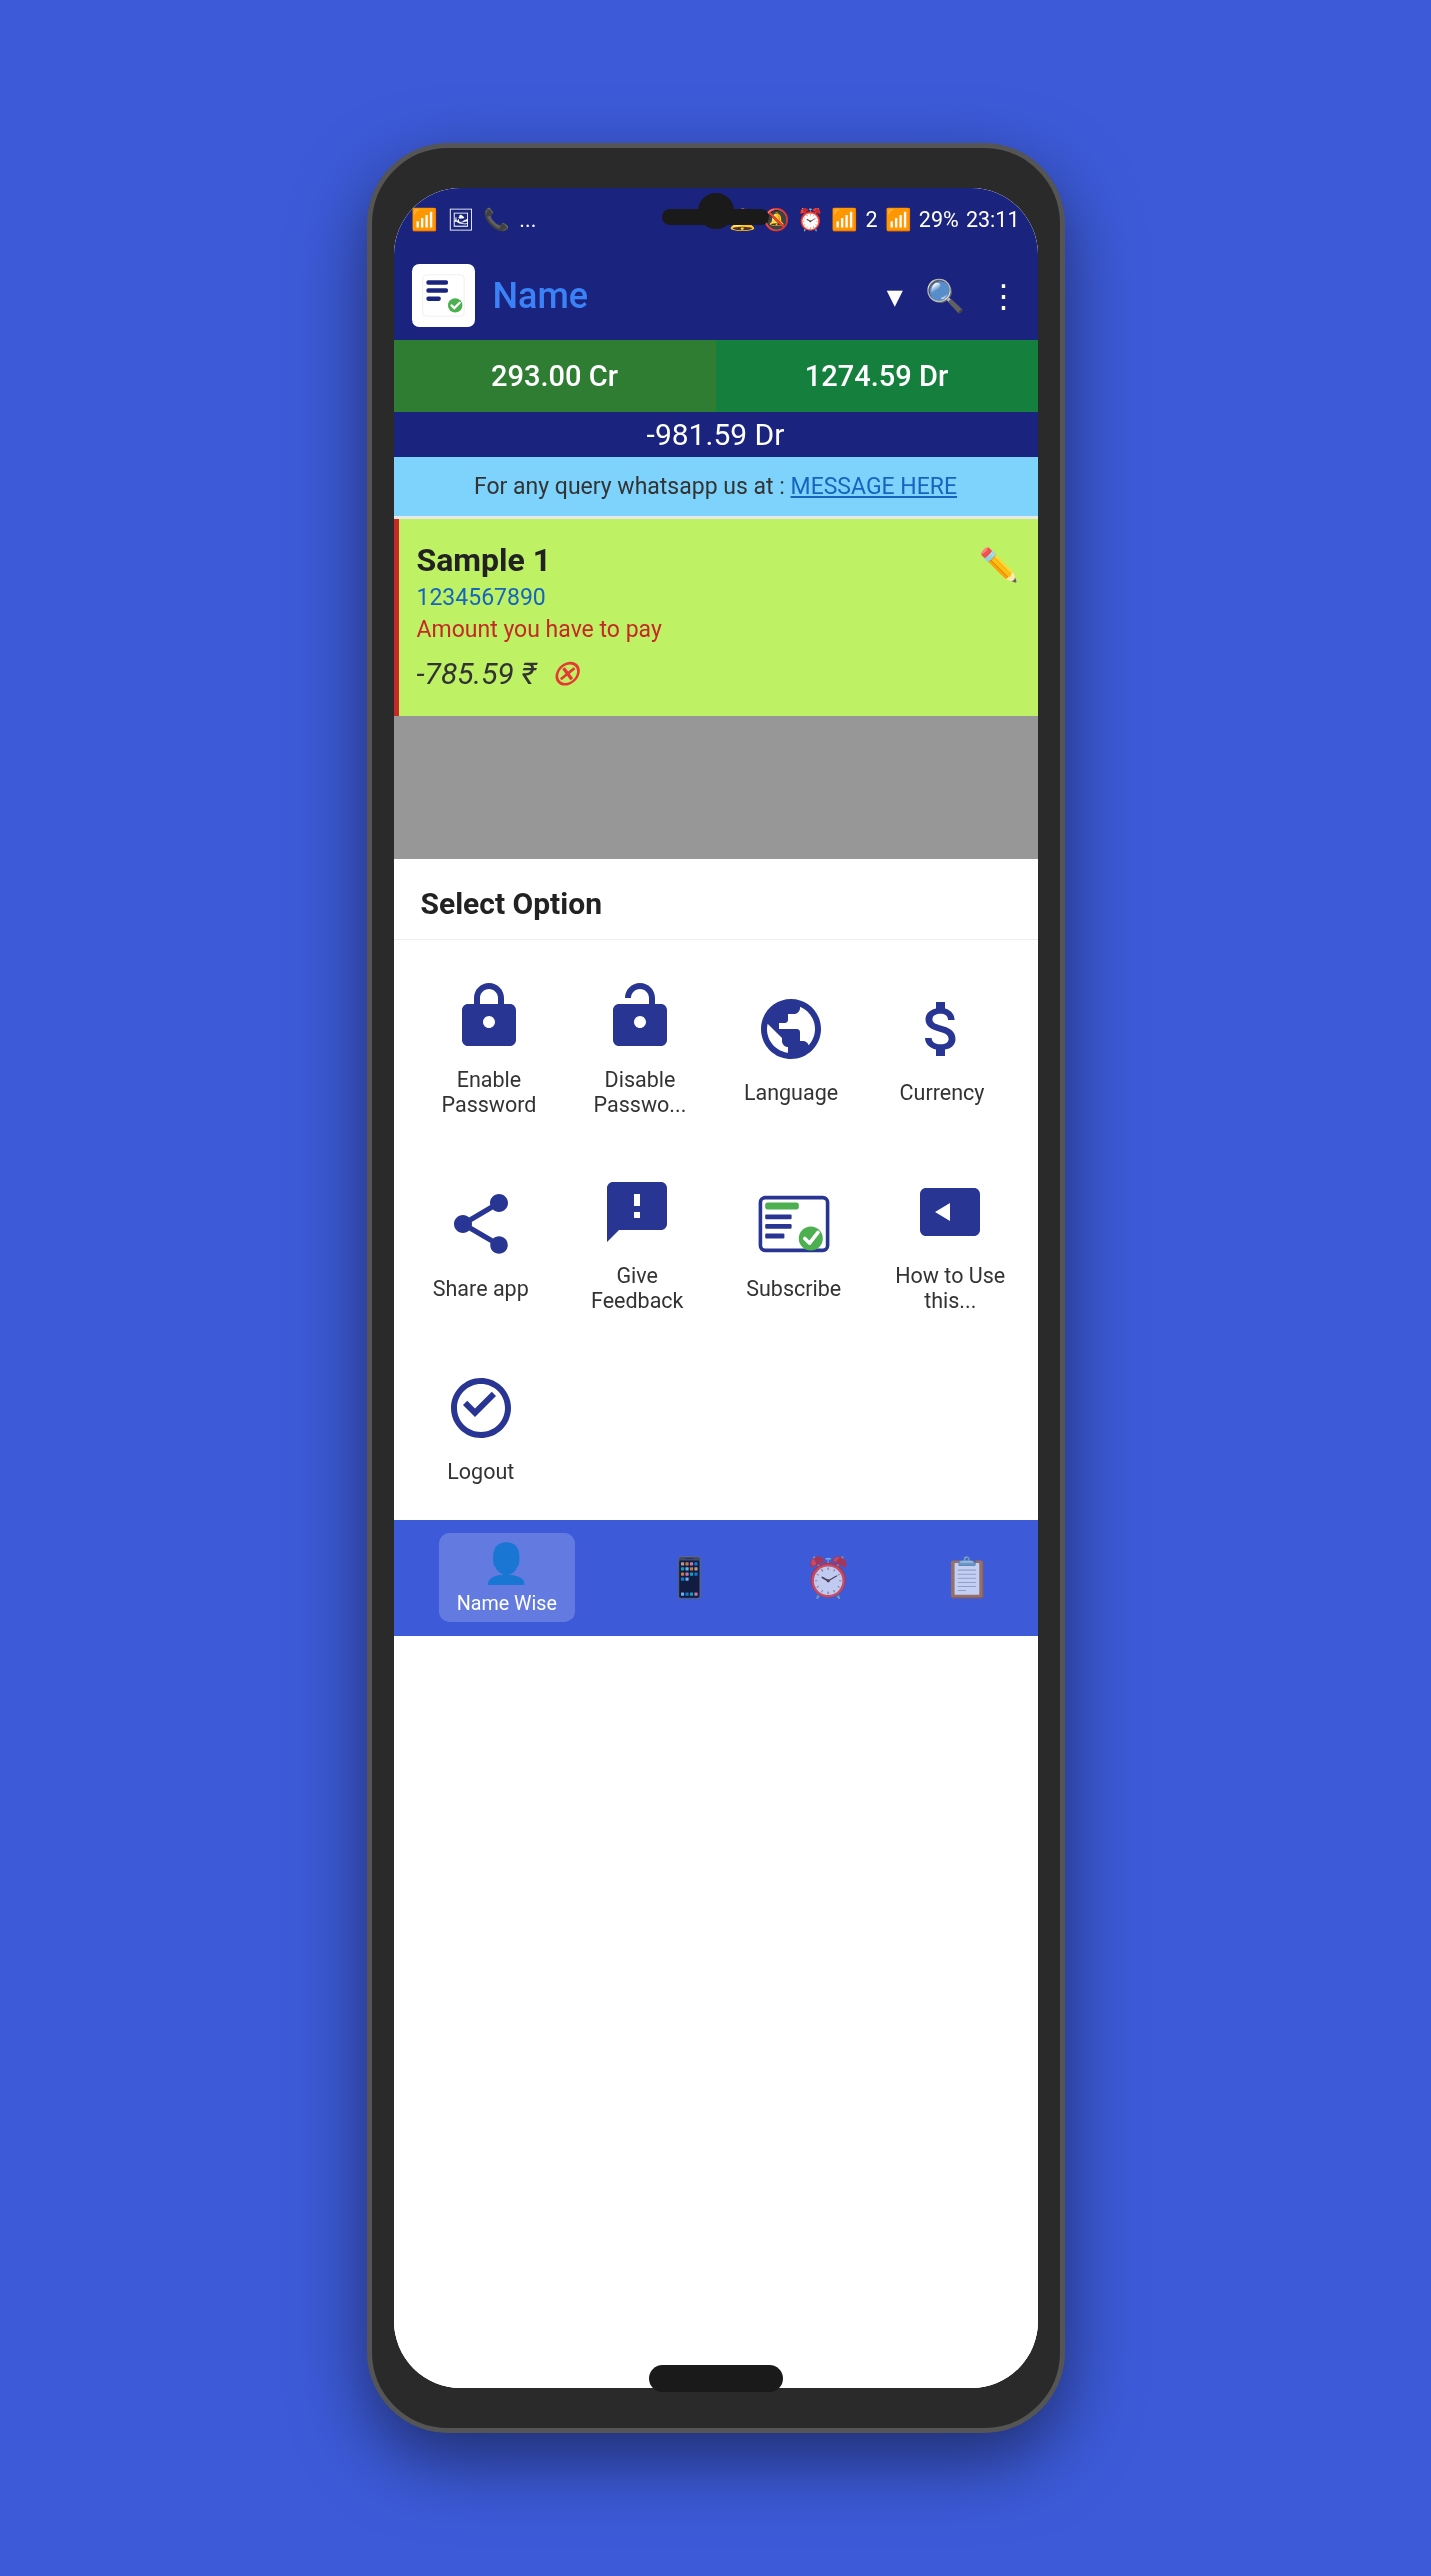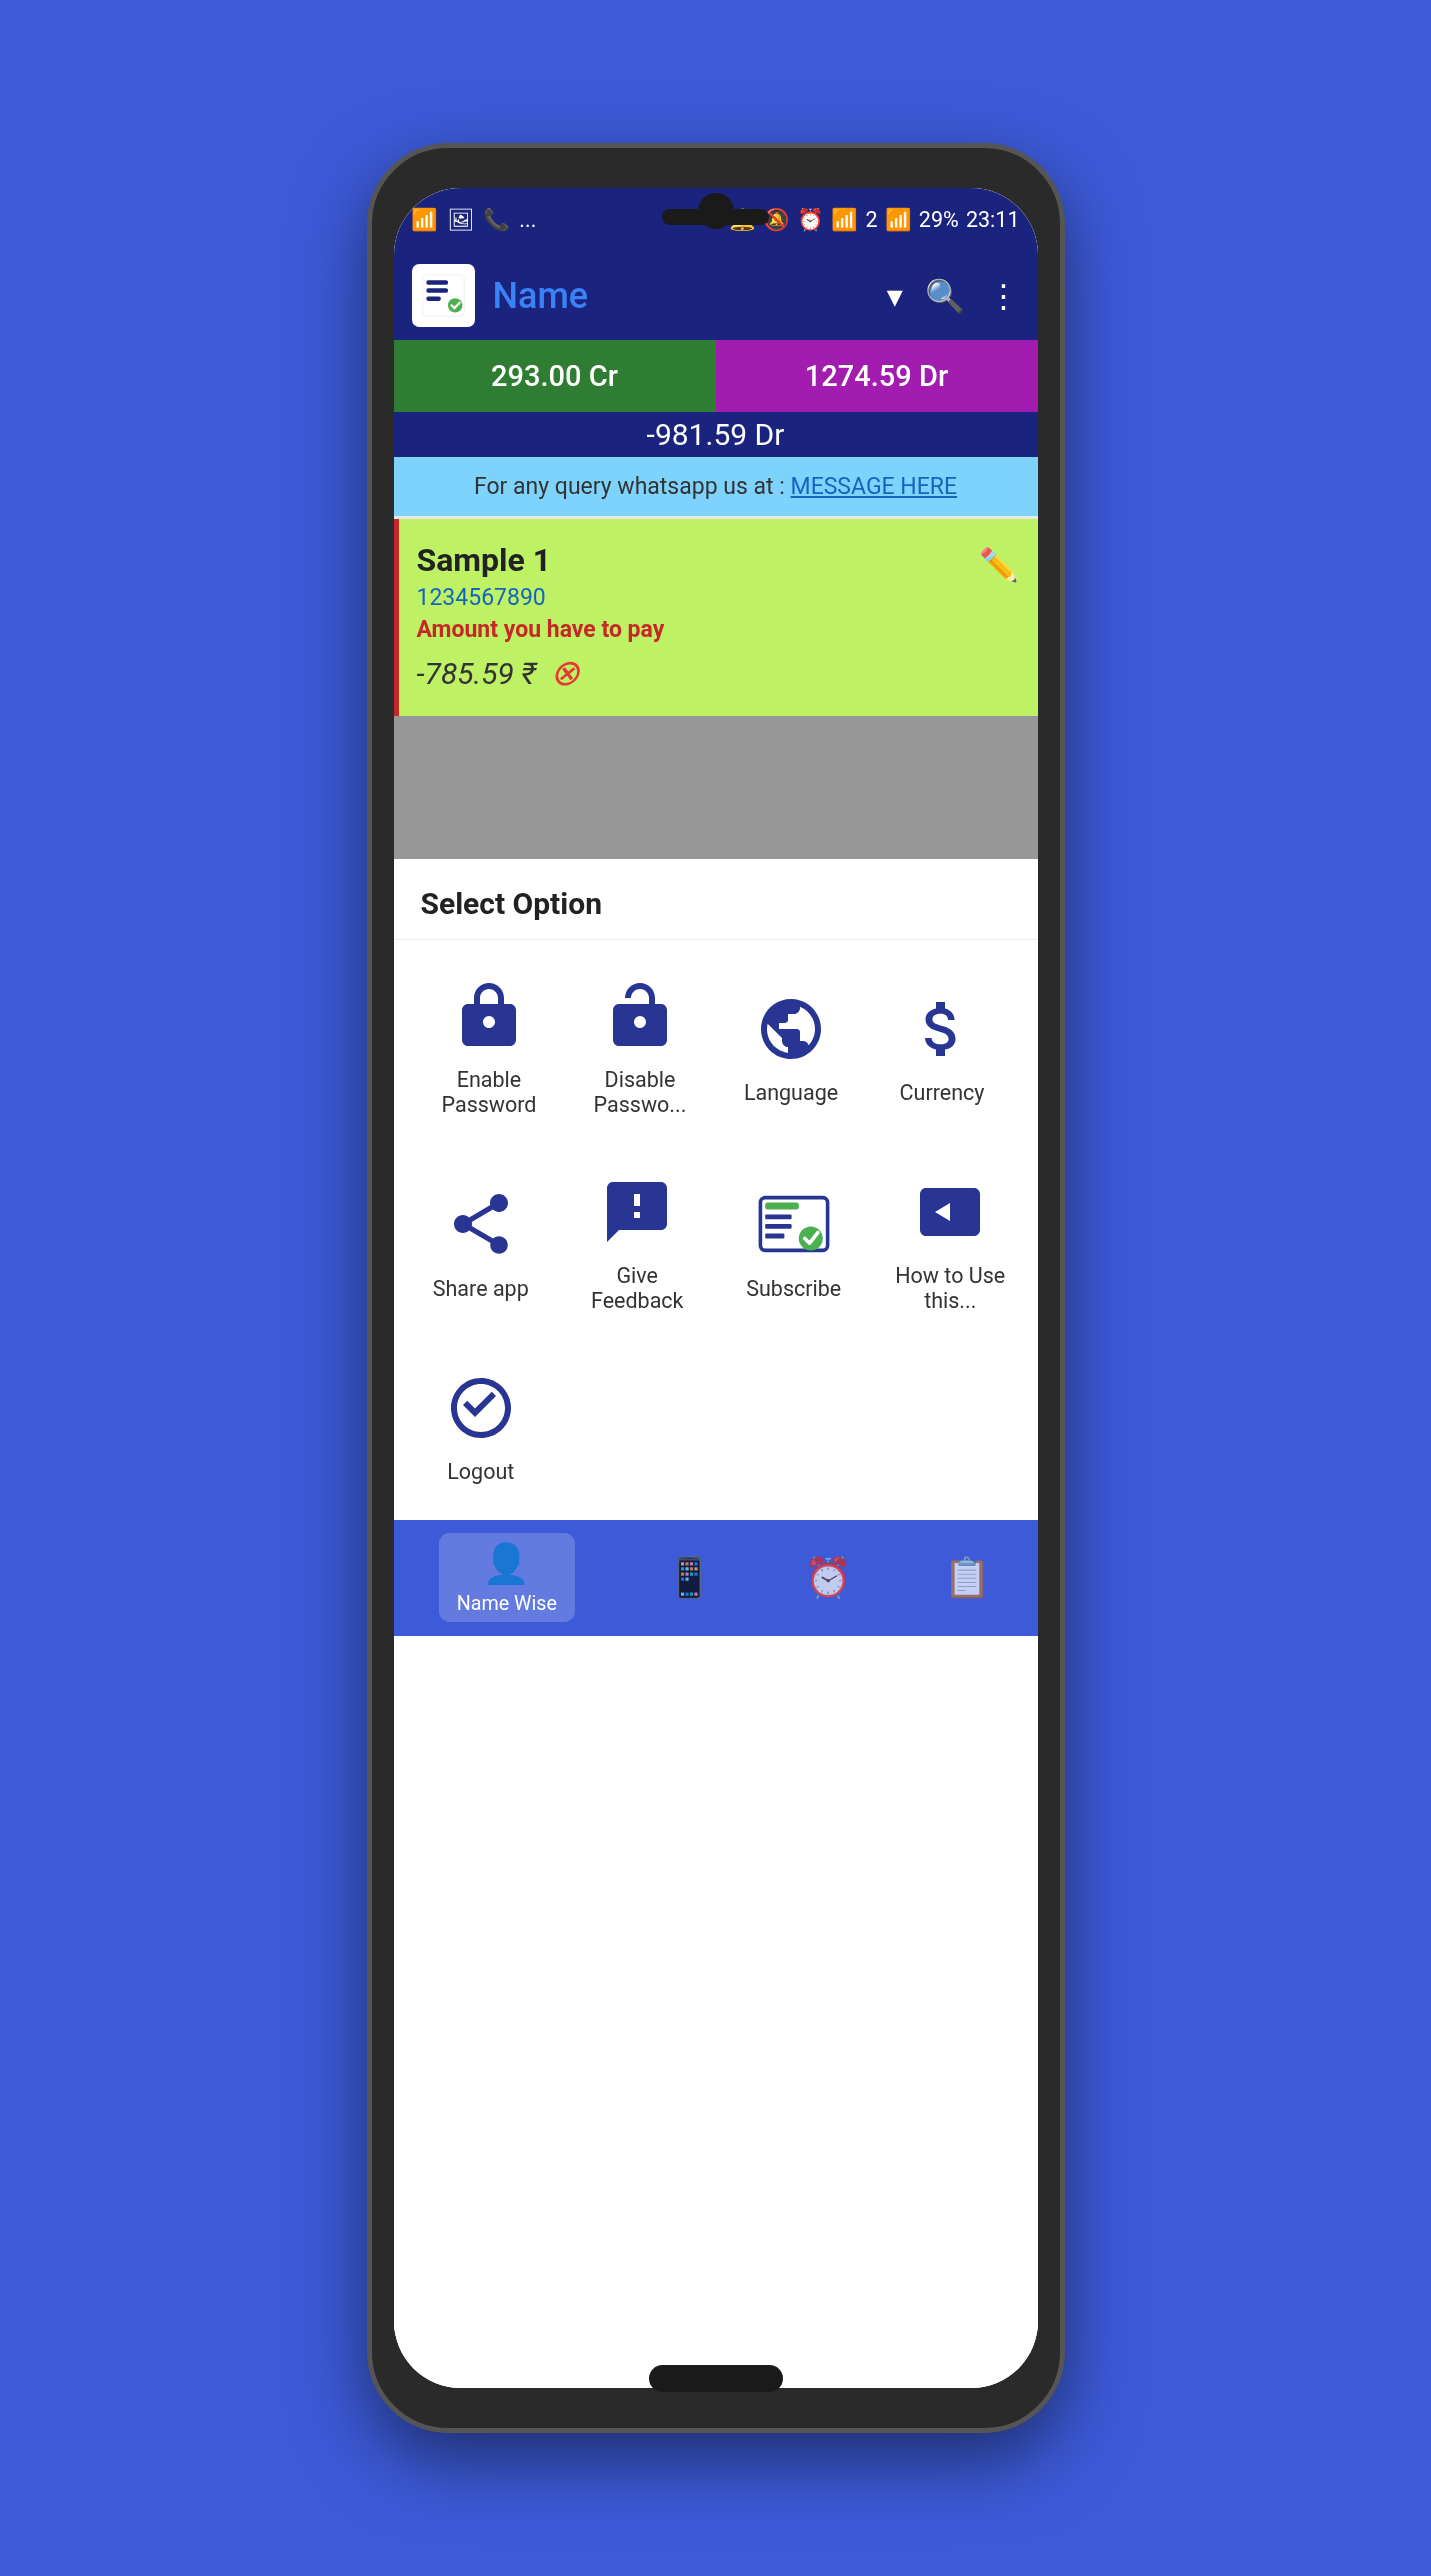--- a/index.html
+++ b/index.html
@@ -150,21 +150,21 @@
       background: #2e7d32;
       flex: 1;
       display: flex;
       align-items: center;
       justify-content: center;
       color: white;
       font-size: 29px;
       font-weight: 500;
     }
     .balance-dr-red {
-      background: #a21caf;
+      background: #15803d;
       flex: 1;
       display: flex;
       align-items: center;
       justify-content: center;
       color: white;
       font-size: 29px;
       font-weight: 500;
     }
     .balance-total {
       background: #1a237e;
@@ -204,21 +204,21 @@
       color: #222;
     }
     .contact-phone {
       font-size: 23px;
       color: #1565c0;
       margin-top: 5.4px;
     }
     .contact-status {
       font-size: 23px;
       color: #c62828;
-      font-weight: bold;
+      font-weight: normal;
       margin-top: 5.4px;
     }
     .contact-amount-row {
       display: flex;
       align-items: center;
       justify-content: flex-start;
       gap: 13.4px;
       margin-top: 9px;
       font-style: italic;
     }

